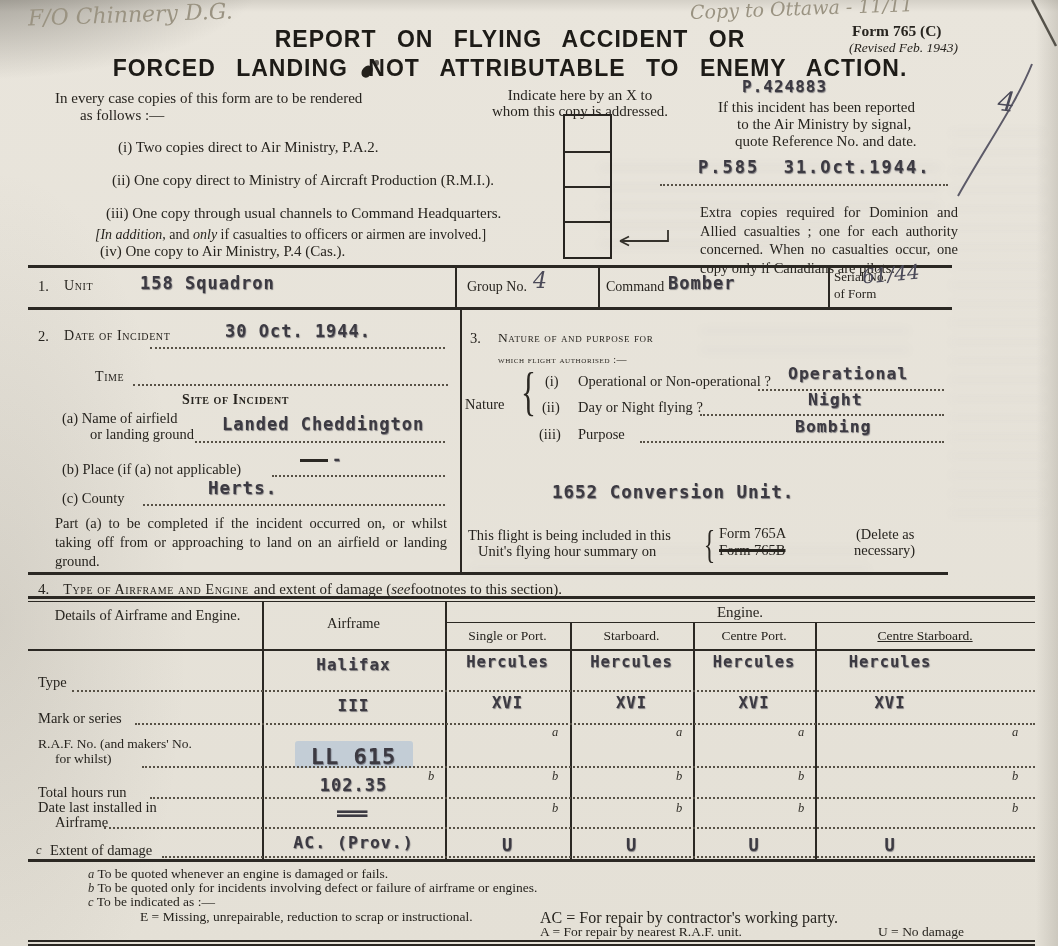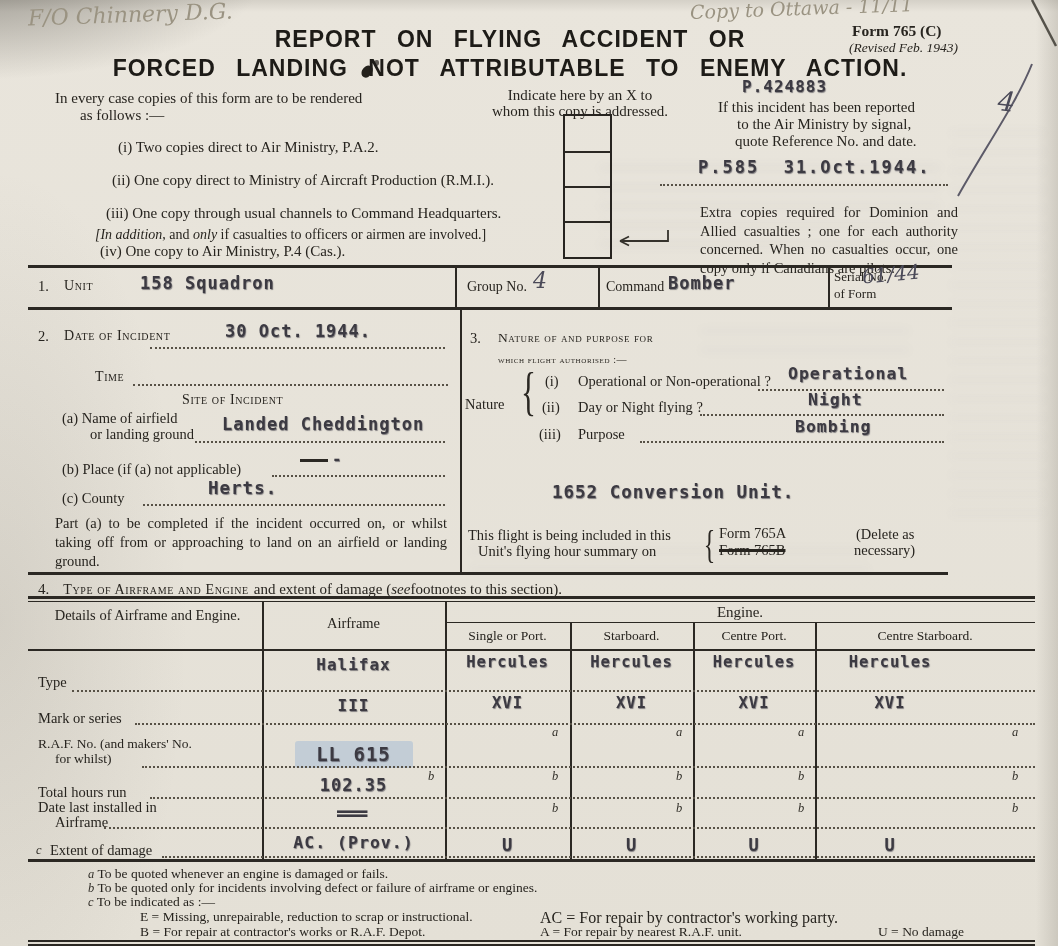--- a/index.html
+++ b/index.html
@@ -112,21 +112,21 @@
   <div class="hl" style="left:28px;top:572px;width:920px;height:3px;"></div>
 
   <div class="abs print" style="left:38px;top:328px;font-size:14.5px;">2.</div>
   <div class="abs print sc" style="left:64px;top:328px;font-size:14px;">Date of Incident</div>
   <div class="dots" style="left:150px;top:347px;width:295px;"></div>
   <div class="abs type" style="left:225px;top:322px;font-size:17px;">30 Oct. 1944.</div>
 
   <div class="abs print sc" style="left:95px;top:369px;font-size:14px;">Time</div>
   <div class="dots" style="left:133px;top:384px;width:315px;"></div>
 
-  <div class="abs print sc" style="left:182px;top:392px;font-size:14px;">Site of Incident</div>
+  <div class="abs print sc" style="left:182px;top:392px;font-size:14px;font-weight:bold;">Site of Incident</div>
 
   <div class="abs print" style="left:62px;top:410px;font-size:14.5px;">(a) Name of airfield</div>
   <div class="abs print" style="left:90px;top:426px;font-size:14.5px;">or landing ground</div>
   <div class="dots" style="left:195px;top:441px;width:250px;"></div>
   <div class="abs type" style="left:222px;top:415px;font-size:17px;">Landed Cheddington</div>
   <div class="hl" style="left:300px;top:459px;width:28px;height:2.5px;"></div>
 
   <div class="abs print" style="left:62px;top:461px;font-size:14.5px;">(b) Place (if (a) not applicable)</div>
   <div class="dots" style="left:272px;top:475px;width:173px;"></div>
   <div class="abs type" style="left:332px;top:450px;font-size:16px;">-</div>
@@ -182,21 +182,21 @@
   <div class="vl" style="left:815px;top:623px;height:236px;"></div>
   <div class="hl" style="left:28px;top:649px;width:1007px;height:1.5px;"></div>
   <div class="hl" style="left:28px;top:859px;width:1007px;height:2.5px;"></div>
 
   <div class="abs print c" style="left:40px;top:606px;width:215px;font-size:14.5px;line-height:1.25;">Details of Airframe and Engine.</div>
   <div class="abs print c" style="left:262px;top:615px;width:183px;font-size:14.5px;">Airframe</div>
   <div class="abs print c" style="left:445px;top:604px;width:590px;font-size:15px;">Engine.</div>
   <div class="abs print c" style="left:445px;top:628px;width:125px;font-size:13.5px;">Single or Port.</div>
   <div class="abs print c" style="left:570px;top:628px;width:123px;font-size:13.5px;">Starboard.</div>
   <div class="abs print c" style="left:693px;top:628px;width:122px;font-size:13.5px;">Centre Port.</div>
-  <div class="abs print c" style="left:815px;top:628px;width:220px;font-size:13.5px;">Centre Starboard.</div>
+  <div class="abs print c" style="left:815px;top:628px;width:220px;font-size:13.5px;text-decoration:underline;">Centre Starboard.</div>
 
   <div class="abs type c" style="left:262px;top:656px;width:183px;font-size:16px;">Halifax</div>
   <div class="abs type c" style="left:445px;top:654px;width:125px;font-size:15.5px;">Hercules</div>
   <div class="abs type c" style="left:570px;top:654px;width:123px;font-size:15.5px;">Hercules</div>
   <div class="abs type c" style="left:693px;top:654px;width:122px;font-size:15.5px;">Hercules</div>
   <div class="abs type c" style="left:815px;top:654px;width:150px;font-size:15.5px;">Hercules</div>
   <div class="abs print" style="left:38px;top:674px;font-size:14.5px;">Type</div>
   <div class="dots" style="left:72px;top:690px;width:963px;"></div>
 
   <div class="abs type c" style="left:262px;top:697px;width:183px;font-size:16px;">III</div>
@@ -205,21 +205,21 @@
   <div class="abs type c" style="left:693px;top:695px;width:122px;font-size:15.5px;">XVI</div>
   <div class="abs type c" style="left:815px;top:695px;width:150px;font-size:15.5px;">XVI</div>
   <div class="abs print" style="left:38px;top:710px;font-size:14.5px;">Mark or series</div>
   <div class="dots" style="left:135px;top:723px;width:900px;"></div>
 
   <div class="abs marker" style="left:552px;top:725px;">a</div>
   <div class="abs marker" style="left:676px;top:725px;">a</div>
   <div class="abs marker" style="left:798px;top:725px;">a</div>
   <div class="abs marker" style="left:1012px;top:725px;">a</div>
   <div class="abs" style="left:295px;top:741px;width:118px;height:27px;background:rgba(148,178,212,0.42);border-radius:3px;"></div>
-  <div class="abs type c" style="left:262px;top:744px;width:183px;font-size:19px;">LL 615</div>
+  <div class="abs type c" style="left:262px;top:744px;width:183px;font-size:22px;">LL 615</div>
   <div class="abs print" style="left:38px;top:736px;font-size:13.5px;">R.A.F. No. (and makers' No.</div>
   <div class="abs print" style="left:55px;top:751px;font-size:13.5px;">for whilst)</div>
   <div class="dots" style="left:142px;top:766px;width:893px;"></div>
 
   <div class="abs marker" style="left:428px;top:769px;">b</div>
   <div class="abs marker" style="left:552px;top:769px;">b</div>
   <div class="abs marker" style="left:676px;top:769px;">b</div>
   <div class="abs marker" style="left:798px;top:769px;">b</div>
   <div class="abs marker" style="left:1012px;top:769px;">b</div>
   <div class="abs type c" style="left:262px;top:776px;width:183px;font-size:17px;">102.35</div>
@@ -252,23 +252,20 @@
   </div>
   <div class="abs print" style="left:88px;top:894px;font-size:13.5px;">
     <span class="marker">c</span> <span>To be indicated as :—</span>
   </div>
   <div class="abs print" style="left:140px;top:909px;font-size:13.5px;">
     <span>E =</span> <span>Missing, unrepairable, reduction to scrap or instructional.</span>
   </div>
   <div class="abs print" style="left:540px;top:909px;font-size:16px;">
     <span>AC =</span> <span>For repair by contractor's working party.</span>
   </div>
-  <div class="abs print" style="left:140px;top:924px;font-size:13.5px;">
-    <span>B =</span> <span>For repair at contractor's works or R.A.F. Depot.</span>
-  </div>
   <div class="abs print" style="left:540px;top:924px;font-size:13.5px;">
     <span>A =</span> <span>For repair by nearest R.A.F. unit.</span>
   </div>
   <div class="abs print" style="left:878px;top:924px;font-size:13.5px;">
     <span>U =</span> <span>No damage</span>
   </div>
   <div class="hl" style="left:28px;top:940px;width:1007px;height:2px;"></div>
   <div class="hl" style="left:28px;top:944px;width:1007px;height:1.5px;"></div>
 
 </div>

